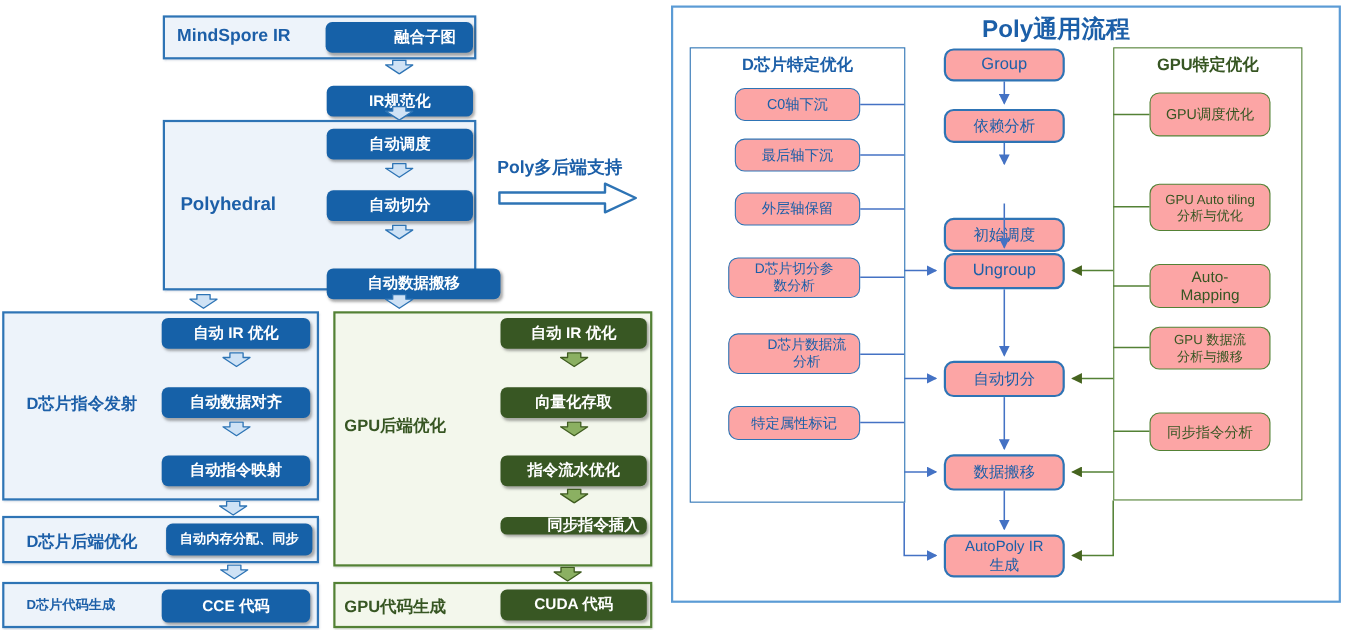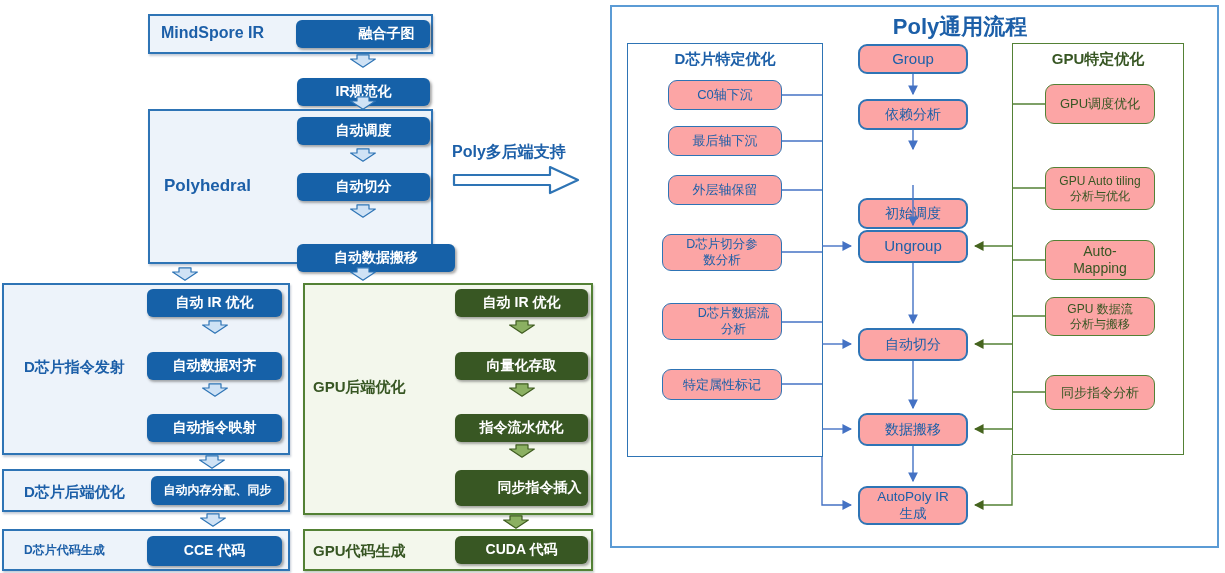--- a/index.html
+++ b/index.html
@@ -109,21 +109,21 @@
       <polygon points="7,0.8 19,0.8 19,5 25.4,5 13,13.2 0.6,5 7,5" fill="#8bb062" stroke="#3f5c20" stroke-width="1.2" stroke-linejoin="round"></polygon>
     </svg>
   <div class="btn btn-green" style="left:455px;top:352px;width:133px;height:28px;">向量化存取</div>
   <svg class="chev" style="left:509px;top:383px;" width="26" height="14" viewBox="0 0 26 14">
       <polygon points="7,0.8 19,0.8 19,5 25.4,5 13,13.2 0.6,5 7,5" fill="#8bb062" stroke="#3f5c20" stroke-width="1.2" stroke-linejoin="round"></polygon>
     </svg>
   <div class="btn btn-green" style="left:455px;top:414px;width:133px;height:28px;">指令流水优化</div>
   <svg class="chev" style="left:509px;top:444px;" width="26" height="14" viewBox="0 0 26 14">
       <polygon points="7,0.8 19,0.8 19,5 25.4,5 13,13.2 0.6,5 7,5" fill="#8bb062" stroke="#3f5c20" stroke-width="1.2" stroke-linejoin="round"></polygon>
     </svg>
-  <div class="btn btn-green" style="left:455px;top:470px;width:133px;height:36px;padding-left:36px;">同步指令插入</div>
+  <div class="btn btn-green" style="left:455px;top:470px;width:133px;height:16px;padding-left:36px;">同步指令插入</div>
 
   <svg class="chev" style="left:503px;top:515px;" width="26" height="14" viewBox="0 0 26 14">
       <polygon points="7,0.8 19,0.8 19,5 25.4,5 13,13.2 0.6,5 7,5" fill="#8bb062" stroke="#3f5c20" stroke-width="1.2" stroke-linejoin="round"></polygon>
     </svg>
 
   <div class="cont-green" style="left:303px;top:529px;width:290px;height:42px;"></div>
   <div class="lbl lbl-green" style="left:313px;top:542px;font-size:15px;">GPU代码生成</div>
   <div class="btn btn-green" style="left:455px;top:536px;width:133px;height:28px;">CUDA 代码</div>
 
   <div class="abs" style="left:610px;top:5px;width:609px;height:543px;border:2px solid #5b9bd5;background:#fff;"></div>

